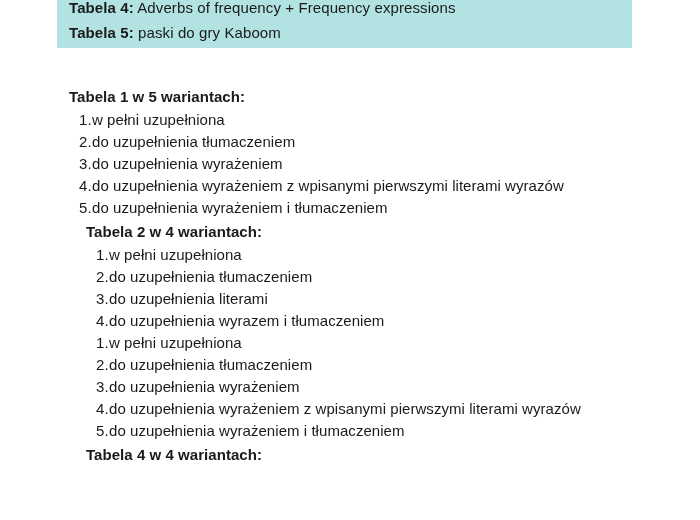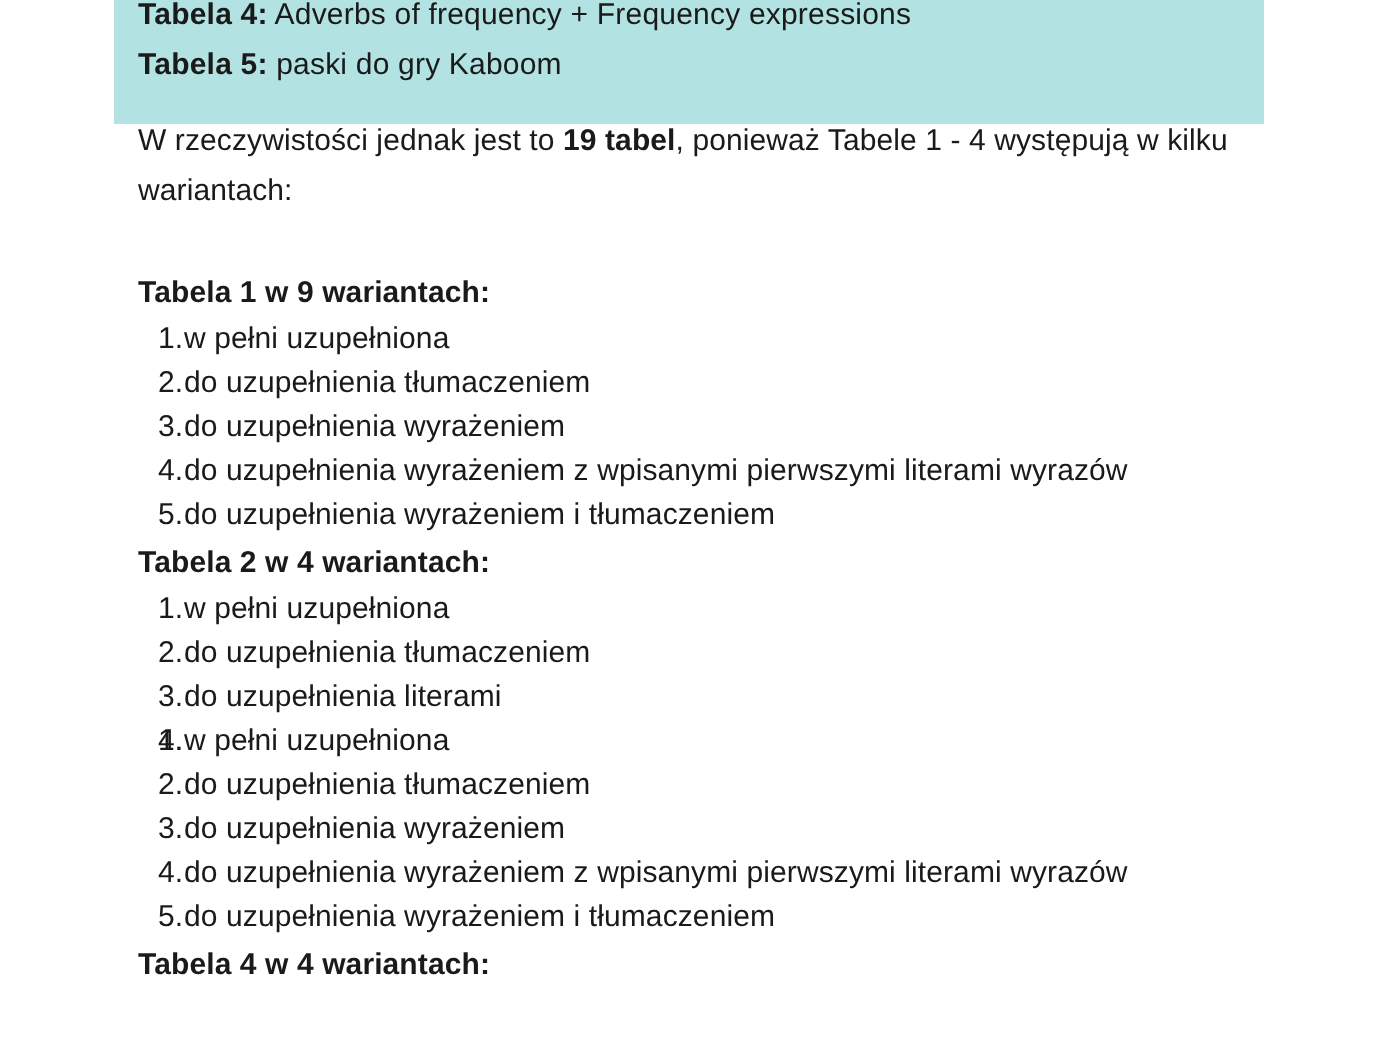--- a/index.html
+++ b/index.html
@@ -35,21 +35,21 @@
   }
   .highlight-line {
     font-size: 15px;
     line-height: 25px;
     padding-left: 12px;
     padding-right: 10px;
     white-space: nowrap;
     letter-spacing: 0.1px;
   }
   .highlight-line:first-child { padding-top: 9px; }
-  .highlight-line:last-child { padding-bottom: 17px; }
+  .highlight-line:last-child { padding-bottom: 3px; }
   .hl-label { font-weight: bold; }
 
   
   .content {
     position: absolute;
     left: 69px;
     top: 58px;
     width: 566px;
   }
 
@@ -59,20 +59,21 @@
     margin: 0;
     letter-spacing: 0.05px;
   }
   .paragraph .b { font-weight: bold; }
 
   .section {
     margin-top: 26px;
   }
   .section + .section {
     margin-top: 0;
+    margin-left: 17px;
   }
 
   .section-heading {
     font-size: 15px;
     font-weight: bold;
     line-height: 25px;
     margin: 0;
     letter-spacing: 0.05px;
   }
 
@@ -107,40 +108,39 @@
       <span>Adverbs of frequency + Frequency expressions</span>
     </div>
     <div class="highlight-line">
       <span class="hl-label">Tabela 5:</span>
       <span>paski do gry Kaboom</span>
     </div>
   </div>
 
   <div class="content">
 
-    <p class="paragraph"><span>W rzeczywistości jednak jest to </span><span class="b">19 tabel</span><span>, ponieważ Tabele 1 - 4 występują w kilku wariantach:</span></p>
 
     <div class="section">
-      <p class="section-heading">Tabela 1 w 9 wariantach:</p>
+      <p class="section-heading">Tabela 1 w 5 wariantach:</p>
       <ol class="variant-list">
         <li><span class="num">1.</span><span>w pełni uzupełniona</span></li>
         <li><span class="num">2.</span><span>do uzupełnienia tłumaczeniem</span></li>
         <li><span class="num">3.</span><span>do uzupełnienia wyrażeniem</span></li>
         <li><span class="num">4.</span><span>do uzupełnienia wyrażeniem z wpisanymi pierwszymi literami wyrazów</span></li>
         <li><span class="num">5.</span><span>do uzupełnienia wyrażeniem i tłumaczeniem</span></li>
       </ol>
     </div>
 
     <div class="section">
       <p class="section-heading">Tabela 2 w 4 wariantach:</p>
       <ol class="variant-list">
         <li><span class="num">1.</span><span>w pełni uzupełniona</span></li>
         <li><span class="num">2.</span><span>do uzupełnienia tłumaczeniem</span></li>
         <li><span class="num">3.</span><span>do uzupełnienia literami</span></li>
-        <li><span class="num">4.</span></li>
+        <li><span class="num">4.</span><span>do uzupełnienia wyrazem i tłumaczeniem</span></li>
       </ol>
     </div>
 
     <div class="section">
       <ol class="variant-list">
         <li><span class="num">1.</span><span>w pełni uzupełniona</span></li>
         <li><span class="num">2.</span><span>do uzupełnienia tłumaczeniem</span></li>
         <li><span class="num">3.</span><span>do uzupełnienia wyrażeniem</span></li>
         <li><span class="num">4.</span><span>do uzupełnienia wyrażeniem z wpisanymi pierwszymi literami wyrazów</span></li>
         <li><span class="num">5.</span><span>do uzupełnienia wyrażeniem i tłumaczeniem</span></li>

